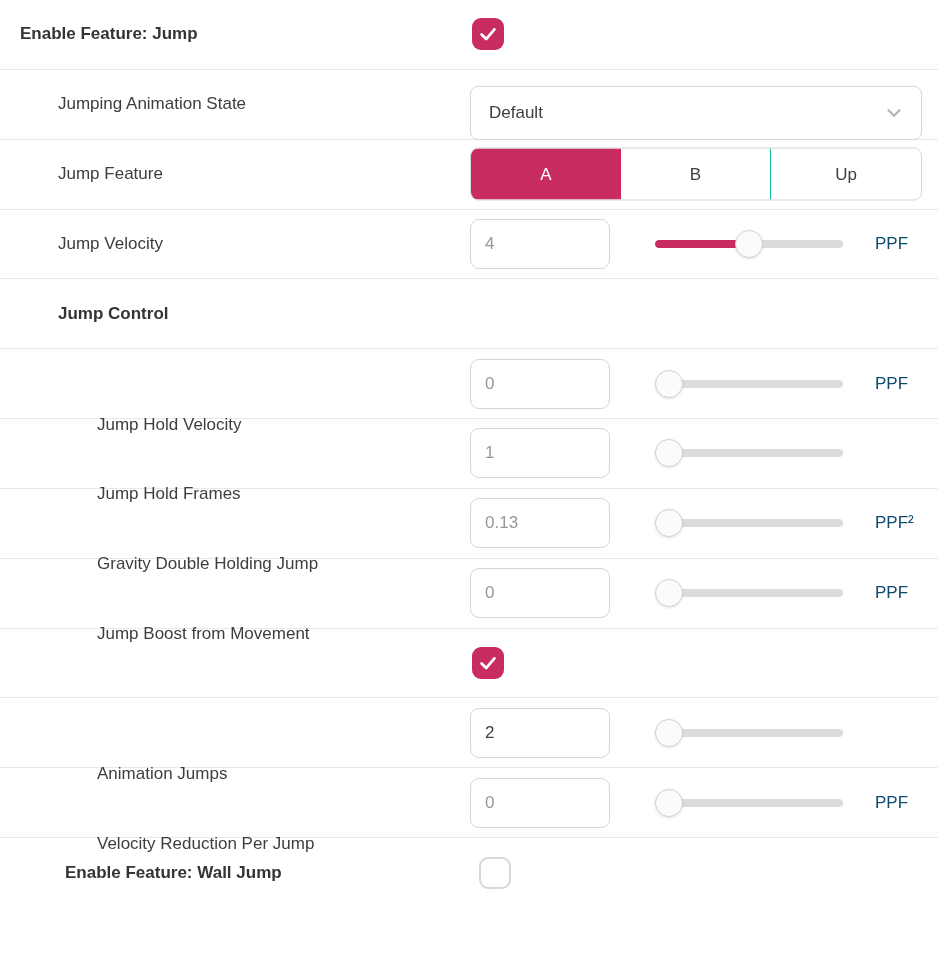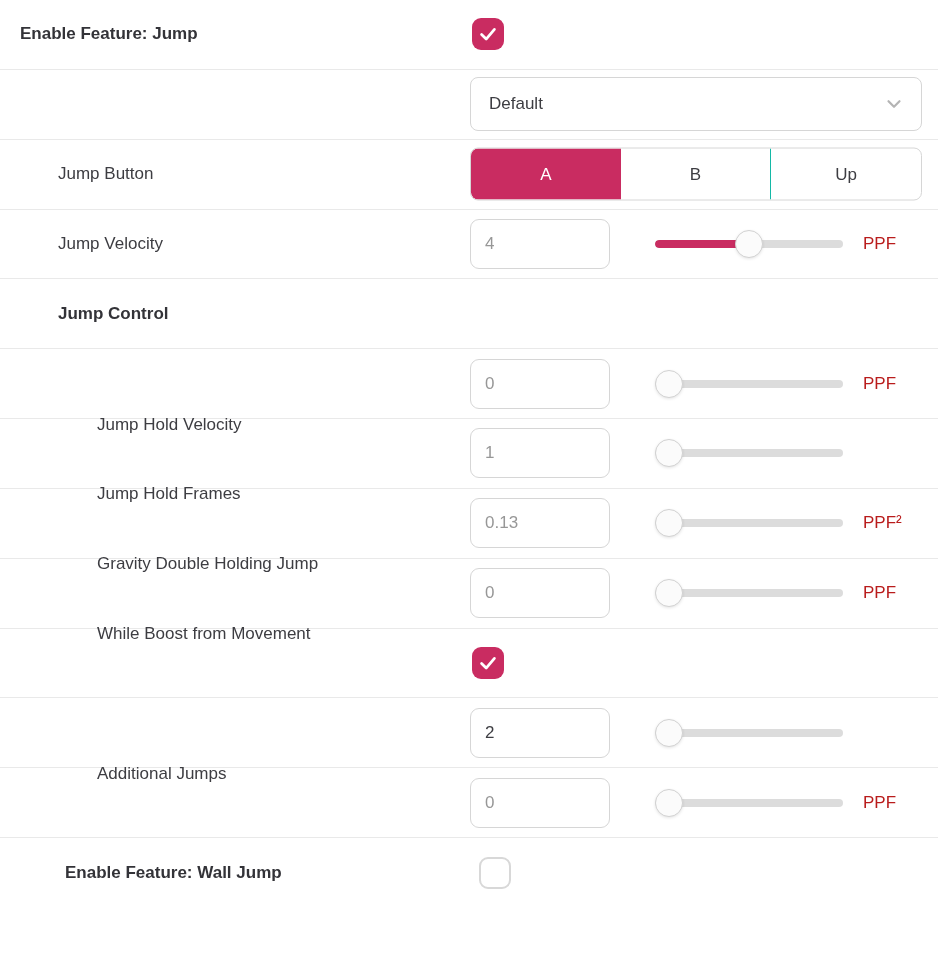--- a/index.html
+++ b/index.html
@@ -35,21 +35,21 @@
   }
   .checkbox.checked { background:var(--accent); }
   .checkbox.unchecked { background:#fff; border:2px solid #d8d8d8; }
   .checkbox svg { display:block; }
 
   
   .select {
     left:0; width:452px; height:54px;
     border:1px solid #d6d6d6; border-radius:8px; background:#fff;
     display:flex; align-items:center; padding:0 18px;
-    font-size:17px; color:#3d3d42;
+    font-size:17px; color:#3d3d42;margin-top:9px;
   }
   .select .chevron { position:absolute; right:16px; top:50%; transform:translateY(-50%); }
 
   
   .segmented {
     left:0; width:452px; height:53px;
     border:1px solid #d6d6d6; border-radius:8px; background:#fff;
     display:flex; overflow:hidden;
   }
   .seg {
@@ -80,51 +80,52 @@
     position:absolute; left:0; right:0; top:10px; height:8px;
     border-radius:4px; background:#dcdcdc; overflow:hidden;
   }
   .fill { height:100%; width:0; background:var(--accent); border-radius:4px; }
   .thumb {
     position:absolute; top:0; left:0; width:28px; height:28px;
     border-radius:50%; background:#fbfbfb; border:1px solid #d2d2d2;
     box-shadow:0 1px 3px rgba(0,0,0,0.10);
   }
 
-  .unit { left:393px; font-size:17px; color:#b91c1c; white-space:nowrap; }
+  .unit { left:405px; font-size:17px; color:#0c4a6e; white-space:nowrap; }
 </style>
 </head>
 <body>
 
 <div class="settings-list">
 
   <div class="row">
     <div class="label bold indent-1">Enable Feature: Jump</div>
     <div class="control">
       <div class="checkbox checked">
         <svg width="22" height="22" viewBox="0 0 24 24" fill="none">
           <path d="M5 12.5 L10 17.5 L19 7" stroke="#ffffff" stroke-width="3" stroke-linecap="round" stroke-linejoin="round"></path>
         </svg>
       </div>
     </div>
   </div>
 
   <div class="row">
+    <div class="label indent-2">Jumping Animation State</div>
     <div class="control">
       <div class="select">
         <span>Default</span>
         <svg class="chevron" width="22" height="22" viewBox="0 0 24 24" fill="none">
           <path d="M6 9 L12 15 L18 9" stroke="#b4b4b4" stroke-width="2.4" stroke-linecap="round" stroke-linejoin="round"></path>
         </svg>
       </div>
     </div>
   </div>
 
   <div class="row">
-    <div class="label indent-2">Jump Button</div>
+    <div class="label indent-2">Jump Feature</div>
     <div class="control">
       <div class="segmented">
         <div class="seg selected">A</div>
         <div class="seg">B</div>
         <div class="seg">Up</div>
       </div>
     </div>
   </div>
 
   <div class="row">
@@ -181,21 +182,21 @@
         <div class="track">
             <div class="fill" style="width: 0%;"></div>
           </div>
         <div class="thumb" style="left: 0px;"></div>
       </div>
       <div class="unit">PPF²</div>
     </div>
   </div>
 
   <div class="row">
-    <div class="label indent-3">While Boost from Movement</div>
+    <div class="label indent-3">Jump Boost from Movement</div>
     <div class="control">
       <input class="num gray" value="0" style="">
       <div class="slider">
         <div class="track">
             <div class="fill" style="width: 0%;"></div>
           </div>
         <div class="thumb" style="left: 0px;"></div>
       </div>
       <div class="unit">PPF</div>
     </div>
@@ -206,34 +207,35 @@
     <div class="control">
       <div class="checkbox checked">
         <svg width="22" height="22" viewBox="0 0 24 24" fill="none">
           <path d="M5 12.5 L10 17.5 L19 7" stroke="#ffffff" stroke-width="3" stroke-linecap="round" stroke-linejoin="round"></path>
         </svg>
       </div>
     </div>
   </div>
 
   <div class="row">
-    <div class="label indent-3">Additional Jumps</div>
+    <div class="label indent-3">Animation Jumps</div>
     <div class="control">
       <input class="num dark" value="2" style="">
       <div class="slider">
         <div class="track">
             <div class="fill" style="width: 0%;"></div>
           </div>
         <div class="thumb" style="left: 0px;"></div>
       </div>
       <div class="unit"></div>
     </div>
   </div>
 
   <div class="row">
+    <div class="label indent-3">Velocity Reduction Per Jump</div>
     <div class="control">
       <input class="num gray" value="0" style="">
       <div class="slider">
         <div class="track">
             <div class="fill" style="width: 0%;"></div>
           </div>
         <div class="thumb" style="left: 0px;"></div>
       </div>
       <div class="unit">PPF</div>
     </div>

